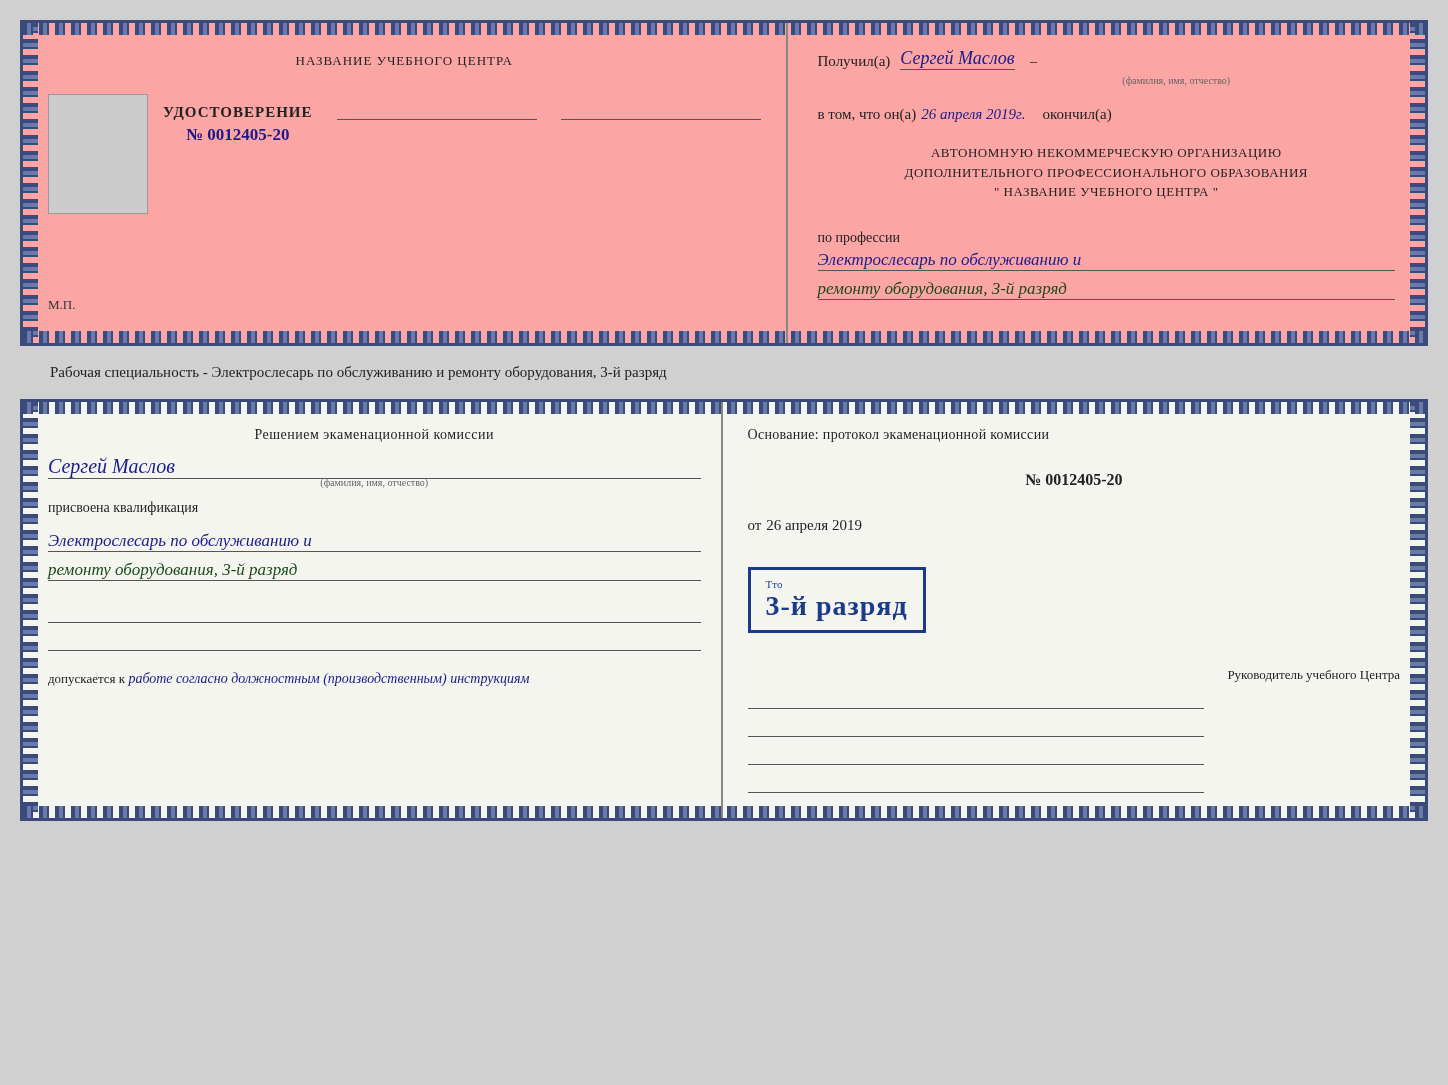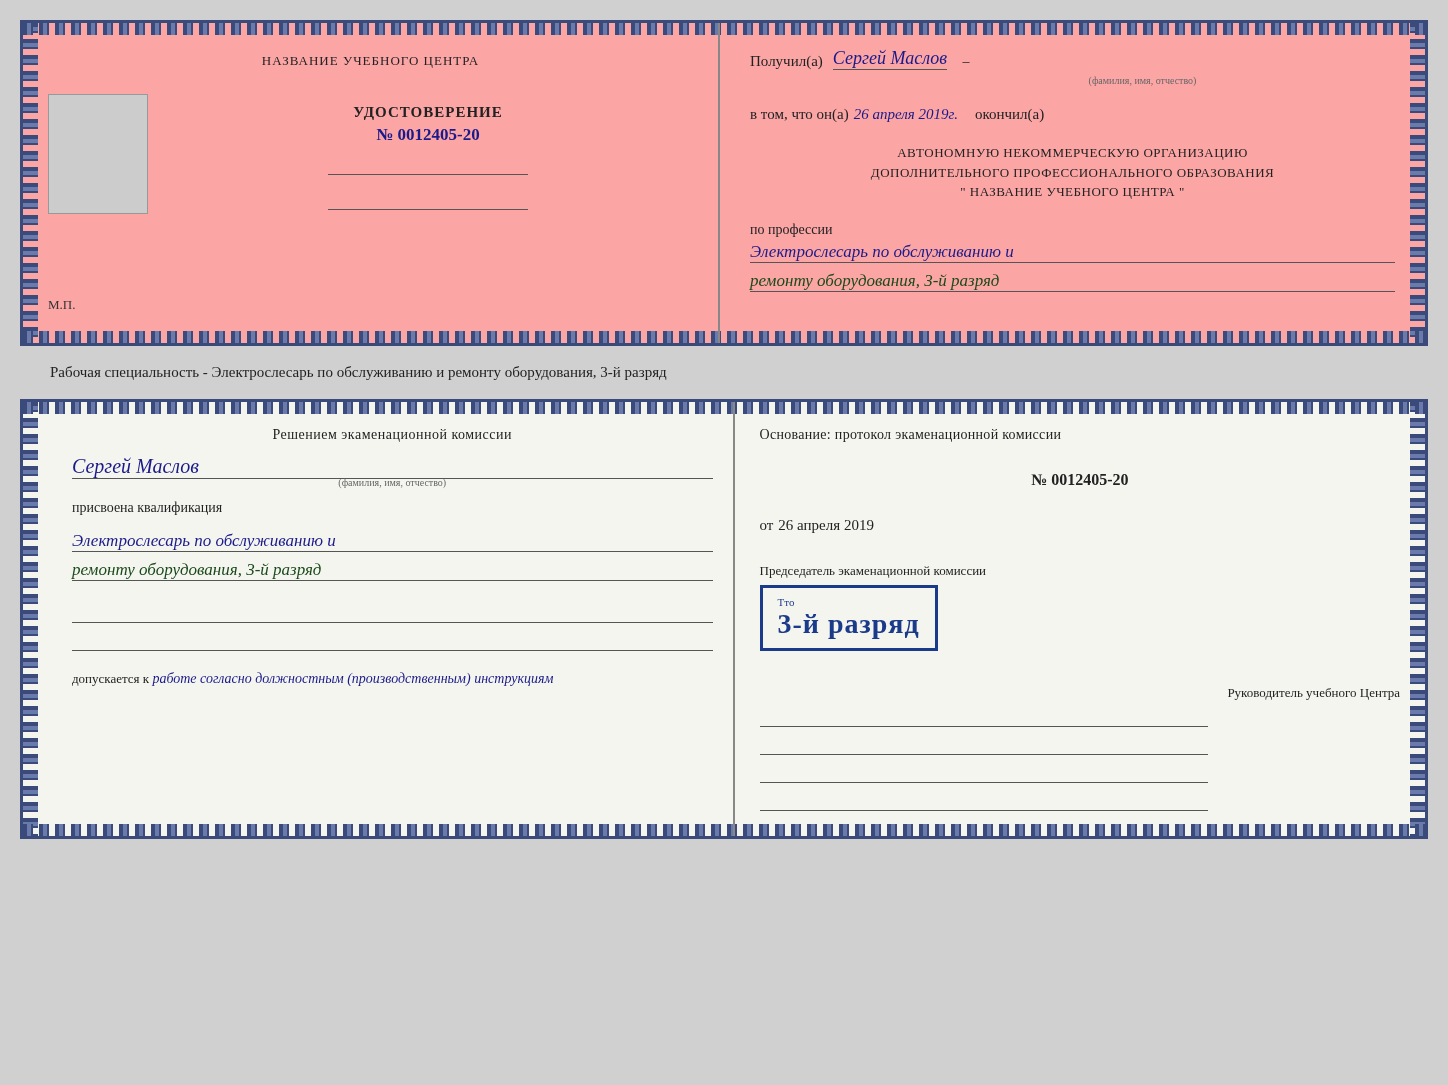--- a/index.html
+++ b/index.html
@@ -180,21 +180,20 @@
     }
 
     
     .bottom-doc {
       display: flex;
       width: 100%;
       border: 3px solid #3a4a7a;
       background: #f5f5f0;
       position: relative;
       min-height: 350px;
-      padding-left: 24px;
     }
 
     .bottom-left-panel, .bottom-right-panel {
       flex: 1;
       padding: 25px 25px;
       position: relative;
     }
 
     .bottom-left-panel {
       border-right: 2px solid #888;
@@ -406,21 +405,21 @@
     <div class="border-strip-left"></div>
     <div class="border-strip-right"></div>
     <div class="border-strip-top"></div>
     <div class="border-strip-bottom"></div>
 
     <div class="top-left-panel" style="padding-left:25px; padding-right:25px;">
       <div style="width:100%; display:flex; flex-direction:column; align-items:center; gap:15px;">
         <div class="org-title-top">НАЗВАНИЕ УЧЕБНОГО ЦЕНТРА</div>
         <div style="display:flex; gap:15px; align-items:flex-start; width:100%;">
           <div class="photo-placeholder"></div>
-          <div style="display:flex; flex-direction:column; align-items:center; gap:24px; flex:1;">
+          <div style="display:flex; flex-direction:row; align-items:center; gap:24px; flex:1;">
             <div class="cert-title-section">
               <div class="cert-title">УДОСТОВЕРЕНИЕ</div>
               <div class="cert-number">№ 0012405-20</div>
             </div>
             <div class="signature-line"></div>
             <div class="signature-line"></div>
           </div>
         </div>
       </div>
       <div class="mp-label">М.П.</div>
@@ -441,21 +440,21 @@
         <span style="font-size:14px; color:#222;">&nbsp;&nbsp;</span>
         <span class="date-line">окончил(а)</span>
       </div>
 
       <div style="margin-top:5px;">
         <div class="org-full-name">АВТОНОМНУЮ НЕКОММЕРЧЕСКУЮ ОРГАНИЗАЦИЮ</div>
         <div class="org-full-name">ДОПОЛНИТЕЛЬНОГО ПРОФЕССИОНАЛЬНОГО ОБРАЗОВАНИЯ</div>
         <div class="org-full-name">"   НАЗВАНИЕ УЧЕБНОГО ЦЕНТРА   "</div>
       </div>
 
-      <div style="margin-top:5px;">
+      <div style="margin-top:13px;">
         <div class="profession-label">по профессии</div>
         <span class="profession-handwritten">Электрослесарь по обслуживанию и</span>
         <span class="profession-line2">ремонту оборудования, 3-й разряд</span>
       </div>
     </div>
   </div>
 
   <div class="middle-text">Рабочая специальность - Электрослесарь по обслуживанию и ремонту оборудования, 3-й разряд</div>
 
   <div class="bottom-doc">
@@ -492,21 +491,20 @@
     <div class="bottom-right-panel" style="padding-left:25px; padding-right:25px;">
       <div class="basis-text">Основание: протокол экаменационной  комиссии</div>
       <div class="doc-number">№  0012405-20</div>
 
       <div class="inline-row">
         <span class="doc-date">от</span>
         <span class="doc-date">26 апреля 2019</span>
       </div>
 
       <div>
-        <div class="chairman-label">Председатель экаменационной комиссии</div>
         <div class="stamp-box">
           <div class="stamp-small">Tто</div>
           <div class="stamp-text">3-й разряд</div>
         </div>
       </div>
 
       <div>
         <div class="head-label">Руководитель учебного Центра</div>
         <div class="bottom-sig-lines">
           <div class="bottom-sig-line"></div>

